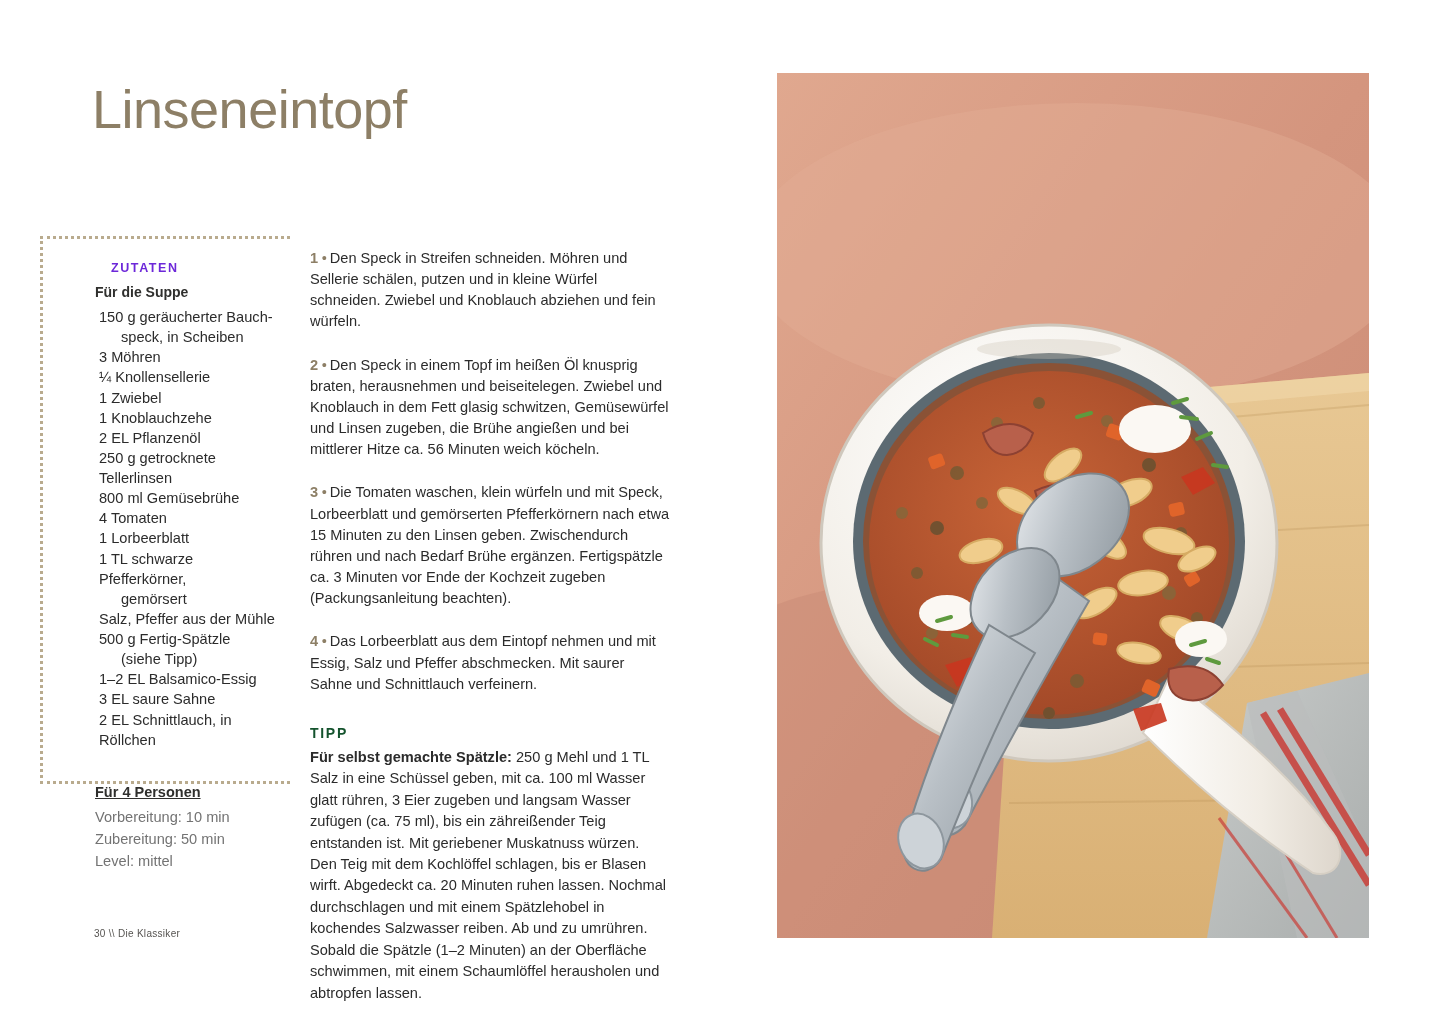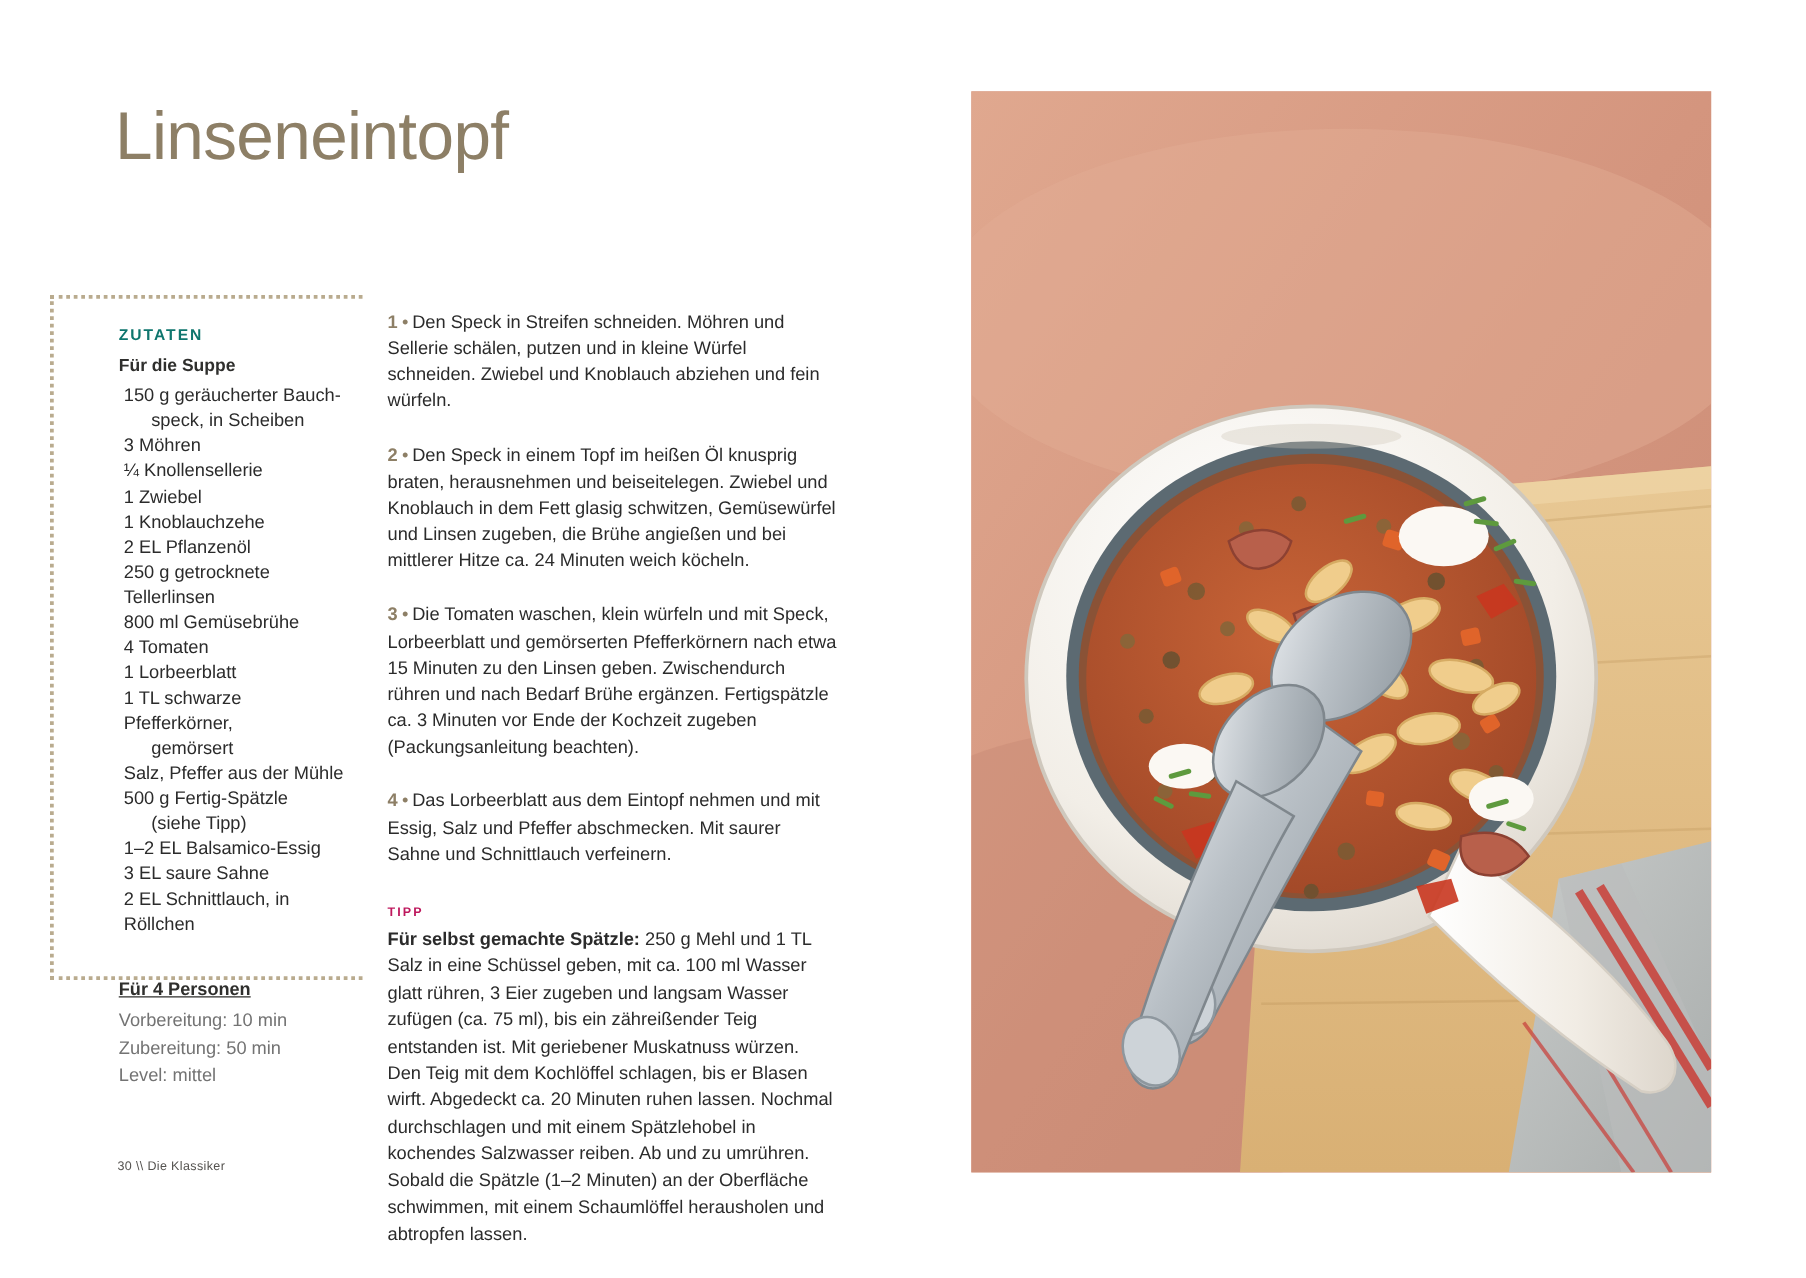--- a/index.html
+++ b/index.html
@@ -58,22 +58,22 @@
     box-sizing: border-box;
     border-top: 3px dotted #b9ab8e;
     border-left: 3px dotted #b9ab8e;
     border-bottom: 3px dotted #b9ab8e;
     height: 548px;
   }
   .ing-heading {
     font-size: 12.5px;
     font-weight: 700;
     letter-spacing: 1.6px;
-    color: #0f766e;
-    margin: 0 0 9px 0;
+    color: #6d28d9;
+    margin: 0 0 9px 16px;
   }
   .ing-sub {
     font-size: 14px;
     font-weight: 700;
     color: #2f2f2d;
     margin: 0 0 7px 0;
   }
   .ing-list {
     list-style: none;
     margin: 4px;
@@ -125,24 +125,24 @@
     color: #8d7f66;
     letter-spacing: 0.5px;
   }
   .step .dot {
     color: #8d7f66;
     padding: 0 3px;
   }
 
   .tipp-heading {
     margin: 30px 0 6px 0;
-    font-size: 10px;
+    font-size: 14px;
     font-weight: 700;
     letter-spacing: 1.7px;
-    color: #be185d;
+    color: #14532d;
   }
   .tipp-body {
     font-size: 14.6px;
     line-height: 1.47;
     color: #2b2b2b;
     margin: 0;
   }
   .tipp-body .lead {
     font-weight: 700;
   }
@@ -207,21 +207,21 @@
       <li>Zubereitung: 50 min</li>
       <li>Level: mittel</li>
     </ul>
   </div>
 
   <div class="steps-col">
     <p class="step">
       <span class="num">1</span><span class="dot">•</span><span>Den Speck in Streifen schneiden. Möhren und Sellerie schälen, putzen und in kleine Würfel schneiden. Zwiebel und Knoblauch abziehen und fein würfeln.</span>
     </p>
     <p class="step">
-      <span class="num">2</span><span class="dot">•</span><span>Den Speck in einem Topf im heißen Öl knusprig braten, herausnehmen und beiseitelegen. Zwiebel und Knoblauch in dem Fett glasig schwitzen, Gemüsewürfel und Linsen zugeben, die Brühe angießen und bei mittlerer Hitze ca. 24 Minuten weich köcheln.</span>
+      <span class="num">2</span><span class="dot">•</span><span>Den Speck in einem Topf im heißen Öl knusprig braten, herausnehmen und beiseitelegen. Zwiebel und Knoblauch in dem Fett glasig schwitzen, Gemüsewürfel und Linsen zugeben, die Brühe angießen und bei mittlerer Hitze ca. 56 Minuten weich köcheln.</span>
     </p>
     <p class="step">
       <span class="num">3</span><span class="dot">•</span><span>Die Tomaten waschen, klein würfeln und mit Speck, Lorbeerblatt und gemörserten Pfefferkörnern nach etwa 15 Minuten zu den Linsen geben. Zwischendurch rühren und nach Bedarf Brühe ergänzen. Fertigspätzle ca. 3 Minuten vor Ende der Kochzeit zugeben (Packungsanleitung beachten).</span>
     </p>
     <p class="step">
       <span class="num">4</span><span class="dot">•</span><span>Das Lorbeerblatt aus dem Eintopf nehmen und mit Essig, Salz und Pfeffer abschmecken. Mit saurer Sahne und Schnittlauch verfeinern.</span>
     </p>
 
     <div class="tipp-heading">TIPP</div>
     <p class="tipp-body">

